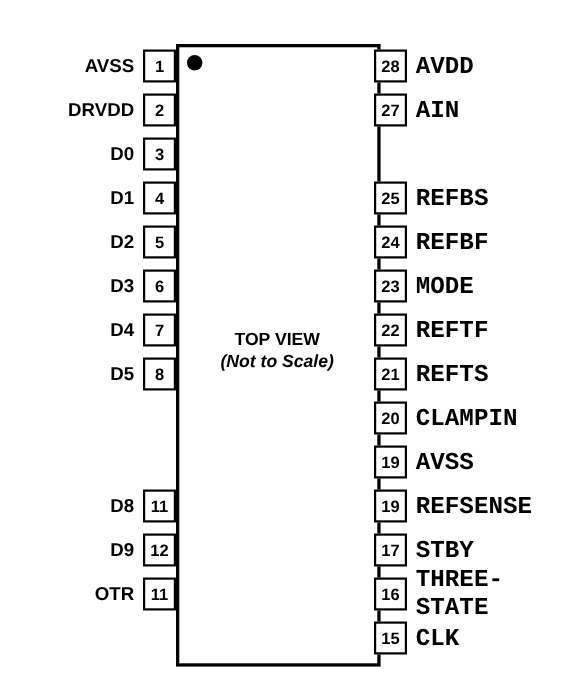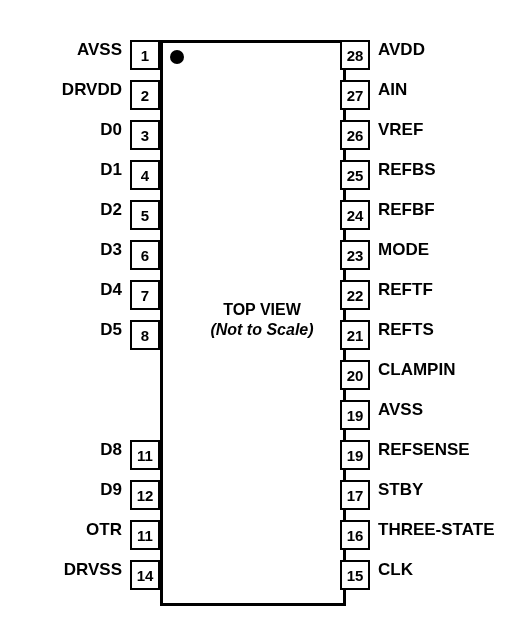--- a/index.html
+++ b/index.html
@@ -27,37 +27,37 @@
     position: absolute;
     left: 150px;
     top: 30px;
     width: 14px;
     height: 14px;
     background: #000;
     border-radius: 50%;
   }
   .center-text {
     position: absolute;
-    left: 152px;
+    left: 142px;
     top: 20px;
     width: 180px;
     height: 560px;
     display: flex;
     flex-direction: column;
     justify-content: center;
     align-items: center;
     font-size: 16px;
   }
   .center-line1 { margin-bottom: 2px; }
   .center-line2 { font-weight: bold; font-style: italic; }
   .pin-row {
     position: absolute;
     height: 40px;
     display: flex;
-    align-items: flex-start;
+    align-items: center;
   }
   .pin-row.left {
     right: 344px; 
     justify-content: flex-end;
   }
   .pin-row.right {
     left: 320px; 
     justify-content: flex-start;
   }
   .pin-box {
@@ -71,22 +71,23 @@
     background: #fff;
     flex-shrink: 0;
   }
   .pin-label.left {
     margin-right: 8px;
     font-size: 17px;
     text-align: right;
   }
   .pin-label.right {
     margin-left: 8px;
-    font-size: 17px;
+    font-size: 22px;
     text-align: left;
+    font-family: Liberation Mono, monospace;
   }
 </style>
 </head>
 <body>
 
 <div class="chip-container">
   <div class="chip-body"></div>
   <div class="pin1-dot"></div>
   <div class="center-text">
     <div class="center-line1">TOP VIEW</div>
@@ -130,36 +131,28 @@
       <span class="pin-box">11</span>
     </div>
   <div class="pin-row left" style="top:460px">
       <span class="pin-label left">D9</span>
       <span class="pin-box">12</span>
     </div>
   <div class="pin-row left" style="top:500px">
       <span class="pin-label left">OTR</span>
       <span class="pin-box">11</span>
     </div>
-  <div class="pin-row left" style="top:540px">
-      <span class="pin-label left">DRVSS</span>
-      <span class="pin-box">14</span>
-    </div>
 
   <div class="pin-row right" style="top:20px">
       <span class="pin-box">28</span>
       <span class="pin-label right">AVDD</span>
     </div>
   <div class="pin-row right" style="top:60px">
       <span class="pin-box">27</span>
       <span class="pin-label right">AIN</span>
-    </div>
-  <div class="pin-row right" style="top:100px">
-      <span class="pin-box">26</span>
-      <span class="pin-label right">VREF</span>
     </div>
   <div class="pin-row right" style="top:140px">
       <span class="pin-box">25</span>
       <span class="pin-label right">REFBS</span>
     </div>
   <div class="pin-row right" style="top:180px">
       <span class="pin-box">24</span>
       <span class="pin-label right">REFBF</span>
     </div>
   <div class="pin-row right" style="top:220px">

